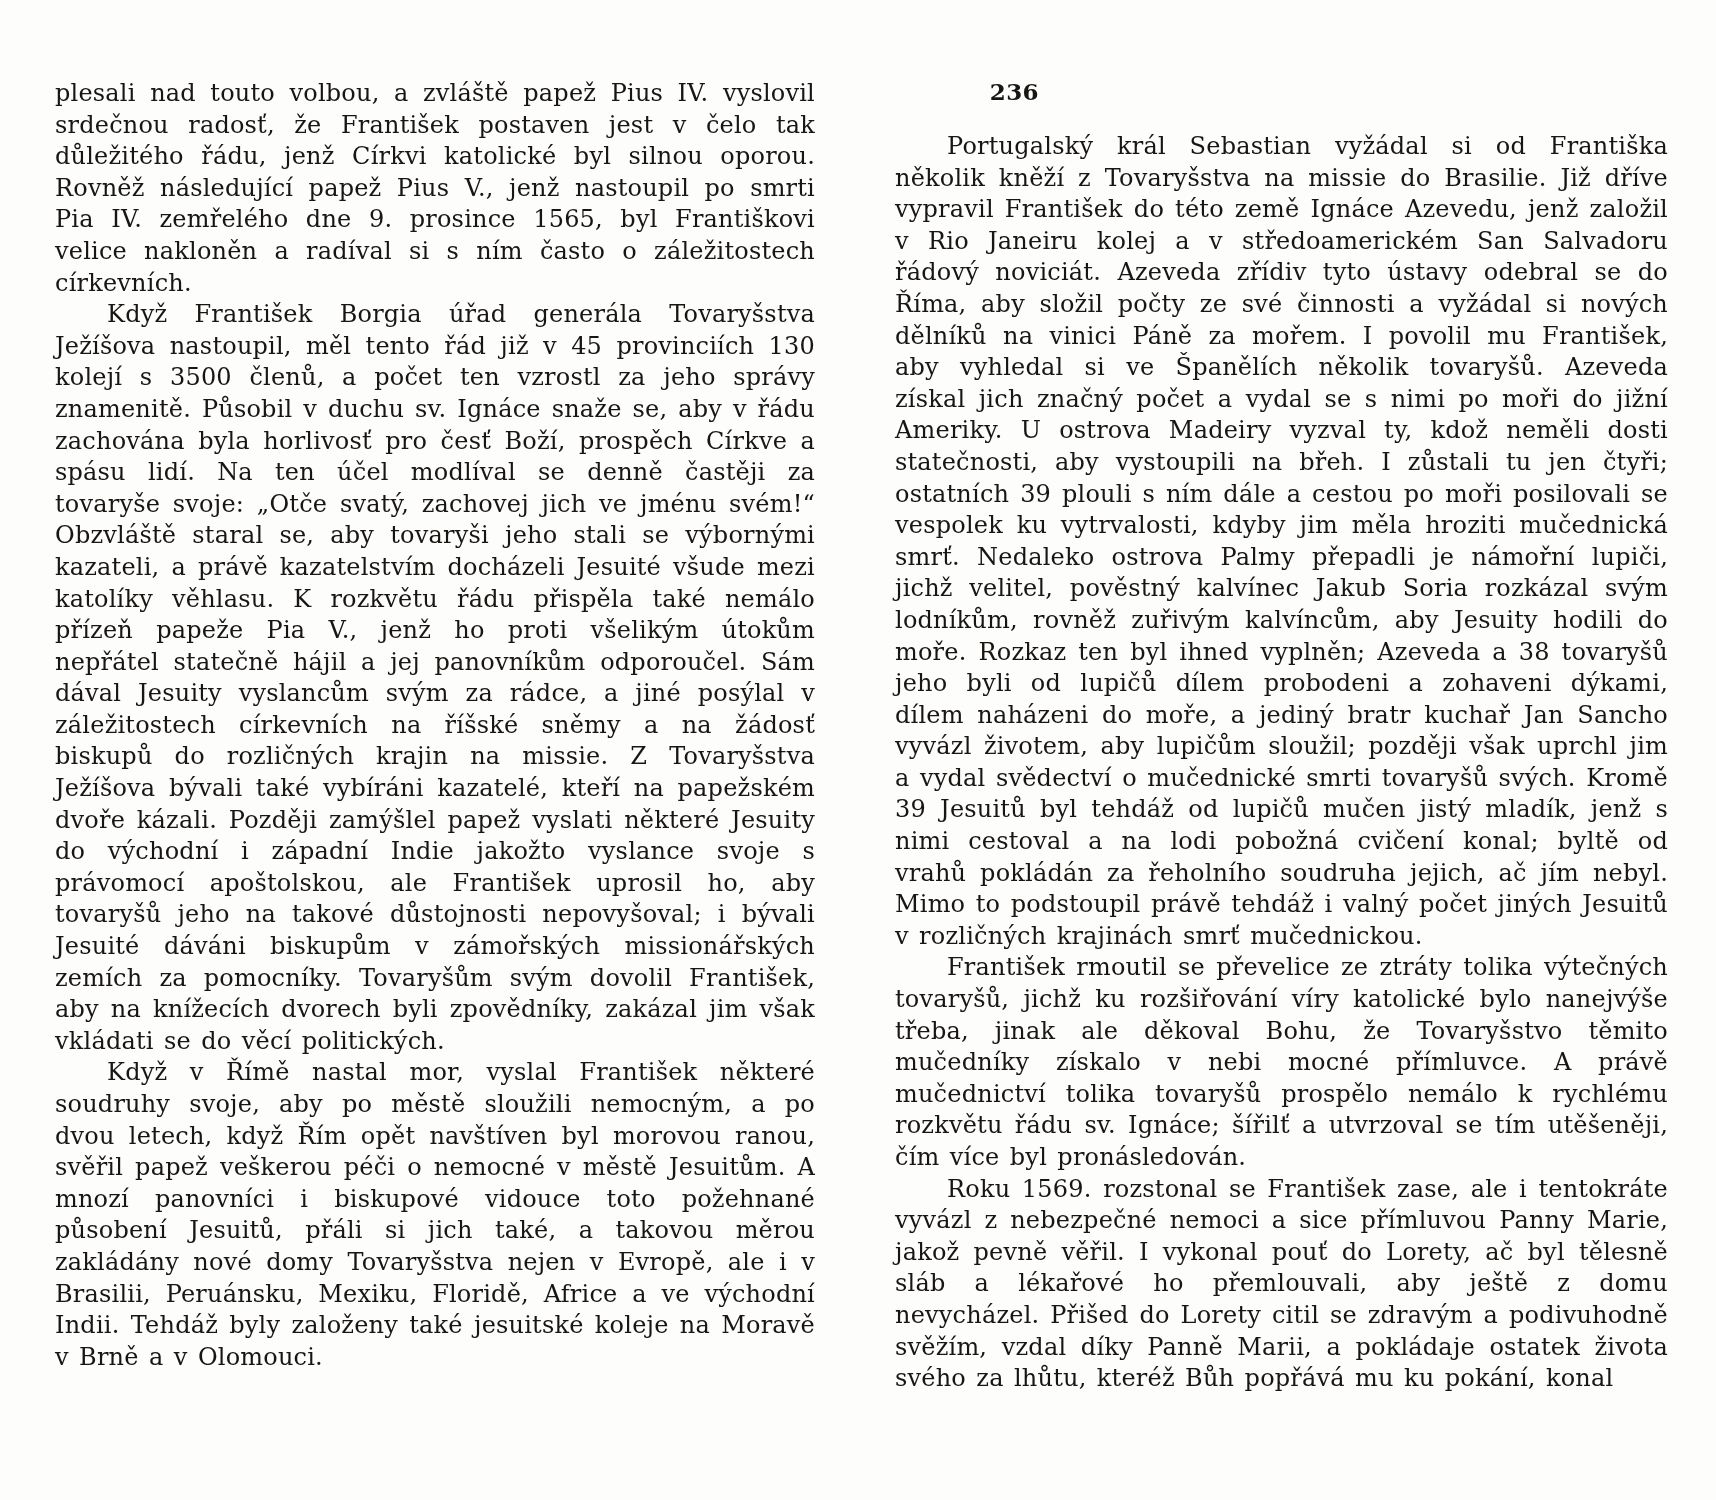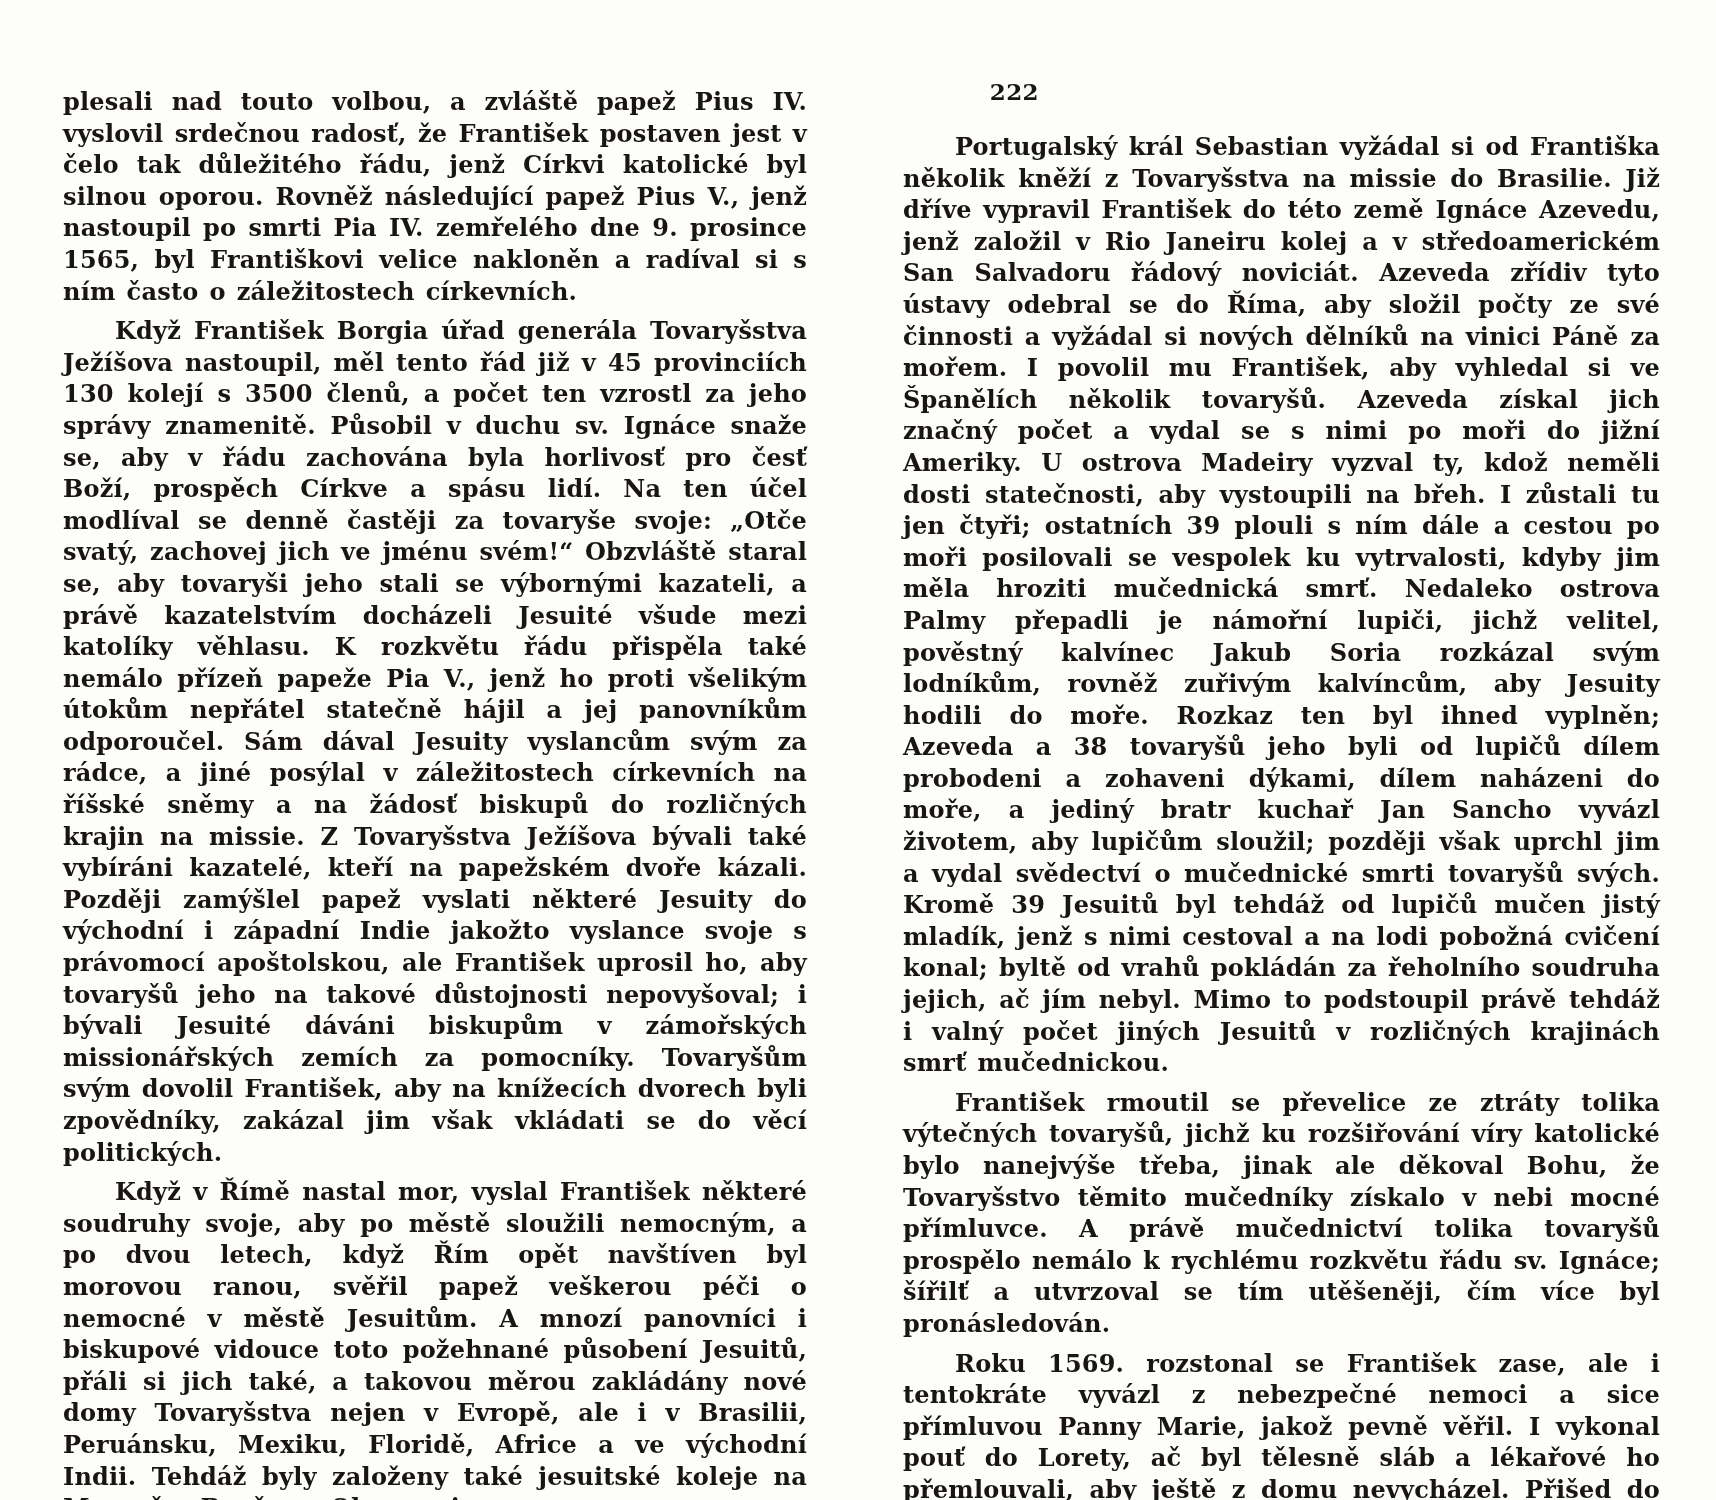--- a/index.html
+++ b/index.html
@@ -46,43 +46,42 @@
   }
 
   .pagebody {
     font-size: 24px;
     line-height: 31.6px;
     text-align: justify;
     word-spacing: 2.5px;
     letter-spacing: 0.2px;
   }
   .para {
-    margin: 8px;
+    margin: 0;
     text-indent: 52px;
-    font-weight: bold;
   }
   .para.noindent { text-indent: 0; }
 </style>
 </head>
 <body>
 
 <div class="spread">
 
   <div class="page left">
     <div class="pagebody">
       <p class="para noindent">plesali nad touto volbou, a zvláště papež Pius IV. vyslovil srdečnou radosť, že František postaven jest v čelo tak důležitého řádu, jenž Církvi katolické byl silnou oporou. Rovněž následující papež Pius V., jenž nastoupil po smrti Pia IV. zemřelého dne 9. prosince 1565, byl Františkovi velice nakloněn a radíval si s ním často o záležitostech církevních.</p>
       <p class="para">Když František Borgia úřad generála Tovaryšstva Ježíšova nastoupil, měl tento řád již v 45 provinciích 130 kolejí s 3500 členů, a počet ten vzrostl za jeho správy znamenitě. Působil v duchu sv. Ignáce snaže se, aby v řádu zachována byla horlivosť pro česť Boží, prospěch Církve a spásu lidí. Na ten účel modlíval se denně častěji za tovaryše svoje: „Otče svatý, zachovej jich ve jménu svém!“ Obzvláště staral se, aby tovaryši jeho stali se výbornými kazateli, a právě kazatelstvím docházeli Jesuité všude mezi katolíky věhlasu. K rozkvětu řádu přispěla také nemálo přízeň papeže Pia V., jenž ho proti všelikým útokům nepřátel statečně hájil a jej panovníkům odporoučel. Sám dával Jesuity vyslancům svým za rádce, a jiné posýlal v záležitostech církevních na říšské sněmy a na žádosť biskupů do rozličných krajin na missie. Z Tovaryšstva Ježíšova bývali také vybíráni kazatelé, kteří na papežském dvoře kázali. Později zamýšlel papež vyslati některé Jesuity do východní i západní Indie jakožto vyslance svoje s právomocí apoštolskou, ale František uprosil ho, aby tovaryšů jeho na takové důstojnosti nepovyšoval; i bývali Jesuité dáváni biskupům v zámořských missionářských zemích za pomocníky. Tovaryšům svým dovolil František, aby na knížecích dvorech byli zpovědníky, zakázal jim však vkládati se do věcí politických.</p>
       <p class="para">Když v Římě nastal mor, vyslal František některé soudruhy svoje, aby po městě sloužili nemocným, a po dvou letech, když Řím opět navštíven byl morovou ranou, svěřil papež veškerou péči o nemocné v městě Jesuitům. A mnozí panovníci i biskupové vidouce toto požehnané působení Jesuitů, přáli si jich také, a takovou měrou zakládány nové domy Tovaryšstva nejen v Evropě, ale i v Brasilii, Peruánsku, Mexiku, Floridě, Africe a ve východní Indii. Tehdáž byly založeny také jesuitské koleje na Moravě v Brně a v Olomouci.</p>
     </div>
   </div>
 
   <div class="page right">
     <div class="pagehead">
       <span class="side"></span>
-      <span class="side num-right">222</span>
+      <span class="side num-right">236</span>
     </div>
     <div class="pagebody">
       <p class="para">Portugalský král Sebastian vyžádal si od Františka několik kněží z Tovaryšstva na missie do Brasilie. Již dříve vypravil František do této země Ignáce Azevedu, jenž založil v Rio Janeiru kolej a v středoamerickém San Salvadoru řádový noviciát. Azeveda zřídiv tyto ústavy odebral se do Říma, aby složil počty ze své činnosti a vyžádal si nových dělníků na vinici Páně za mořem. I povolil mu František, aby vyhledal si ve Španělích několik tovaryšů. Azeveda získal jich značný počet a vydal se s nimi po moři do jižní Ameriky. U ostrova Madeiry vyzval ty, kdož neměli dosti statečnosti, aby vystoupili na břeh. I zůstali tu jen čtyři; ostatních 39 plouli s ním dále a cestou po moři posilovali se vespolek ku vytrvalosti, kdyby jim měla hroziti mučednická smrť. Nedaleko ostrova Palmy přepadli je námořní lupiči, jichž velitel, pověstný kalvínec Jakub Soria rozkázal svým lodníkům, rovněž zuřivým kalvíncům, aby Jesuity hodili do moře. Rozkaz ten byl ihned vyplněn; Azeveda a 38 tovaryšů jeho byli od lupičů dílem probodeni a zohaveni dýkami, dílem naházeni do moře, a jediný bratr kuchař Jan Sancho vyvázl životem, aby lupičům sloužil; později však uprchl jim a vydal svědectví o mučednické smrti tovaryšů svých. Kromě 39 Jesuitů byl tehdáž od lupičů mučen jistý mladík, jenž s nimi cestoval a na lodi pobožná cvičení konal; byltě od vrahů pokládán za řeholního soudruha jejich, ač jím nebyl. Mimo to podstoupil právě tehdáž i valný počet jiných Jesuitů v rozličných krajinách smrť mučednickou.</p>
       <p class="para">František rmoutil se převelice ze ztráty tolika výtečných tovaryšů, jichž ku rozšiřování víry katolické bylo nanejvýše třeba, jinak ale děkoval Bohu, že Tovaryšstvo těmito mučedníky získalo v nebi mocné přímluvce. A právě mučednictví tolika tovaryšů prospělo nemálo k rychlému rozkvětu řádu sv. Ignáce; šířilť a utvrzoval se tím utěšeněji, čím více byl pronásledován.</p>
       <p class="para">Roku 1569. rozstonal se František zase, ale i tentokráte vyvázl z nebezpečné nemoci a sice přímluvou Panny Marie, jakož pevně věřil. I vykonal pouť do Lorety, ač byl tělesně sláb a lékařové ho přemlouvali, aby ještě z domu nevycházel. Přišed do Lorety citil se zdravým a podivuhodně svěžím, vzdal díky Panně Marii, a pokládaje ostatek života svého za lhůtu, kteréž Bůh popřává mu ku pokání, konal</p>
     </div>
   </div>
 
 </div>
 

